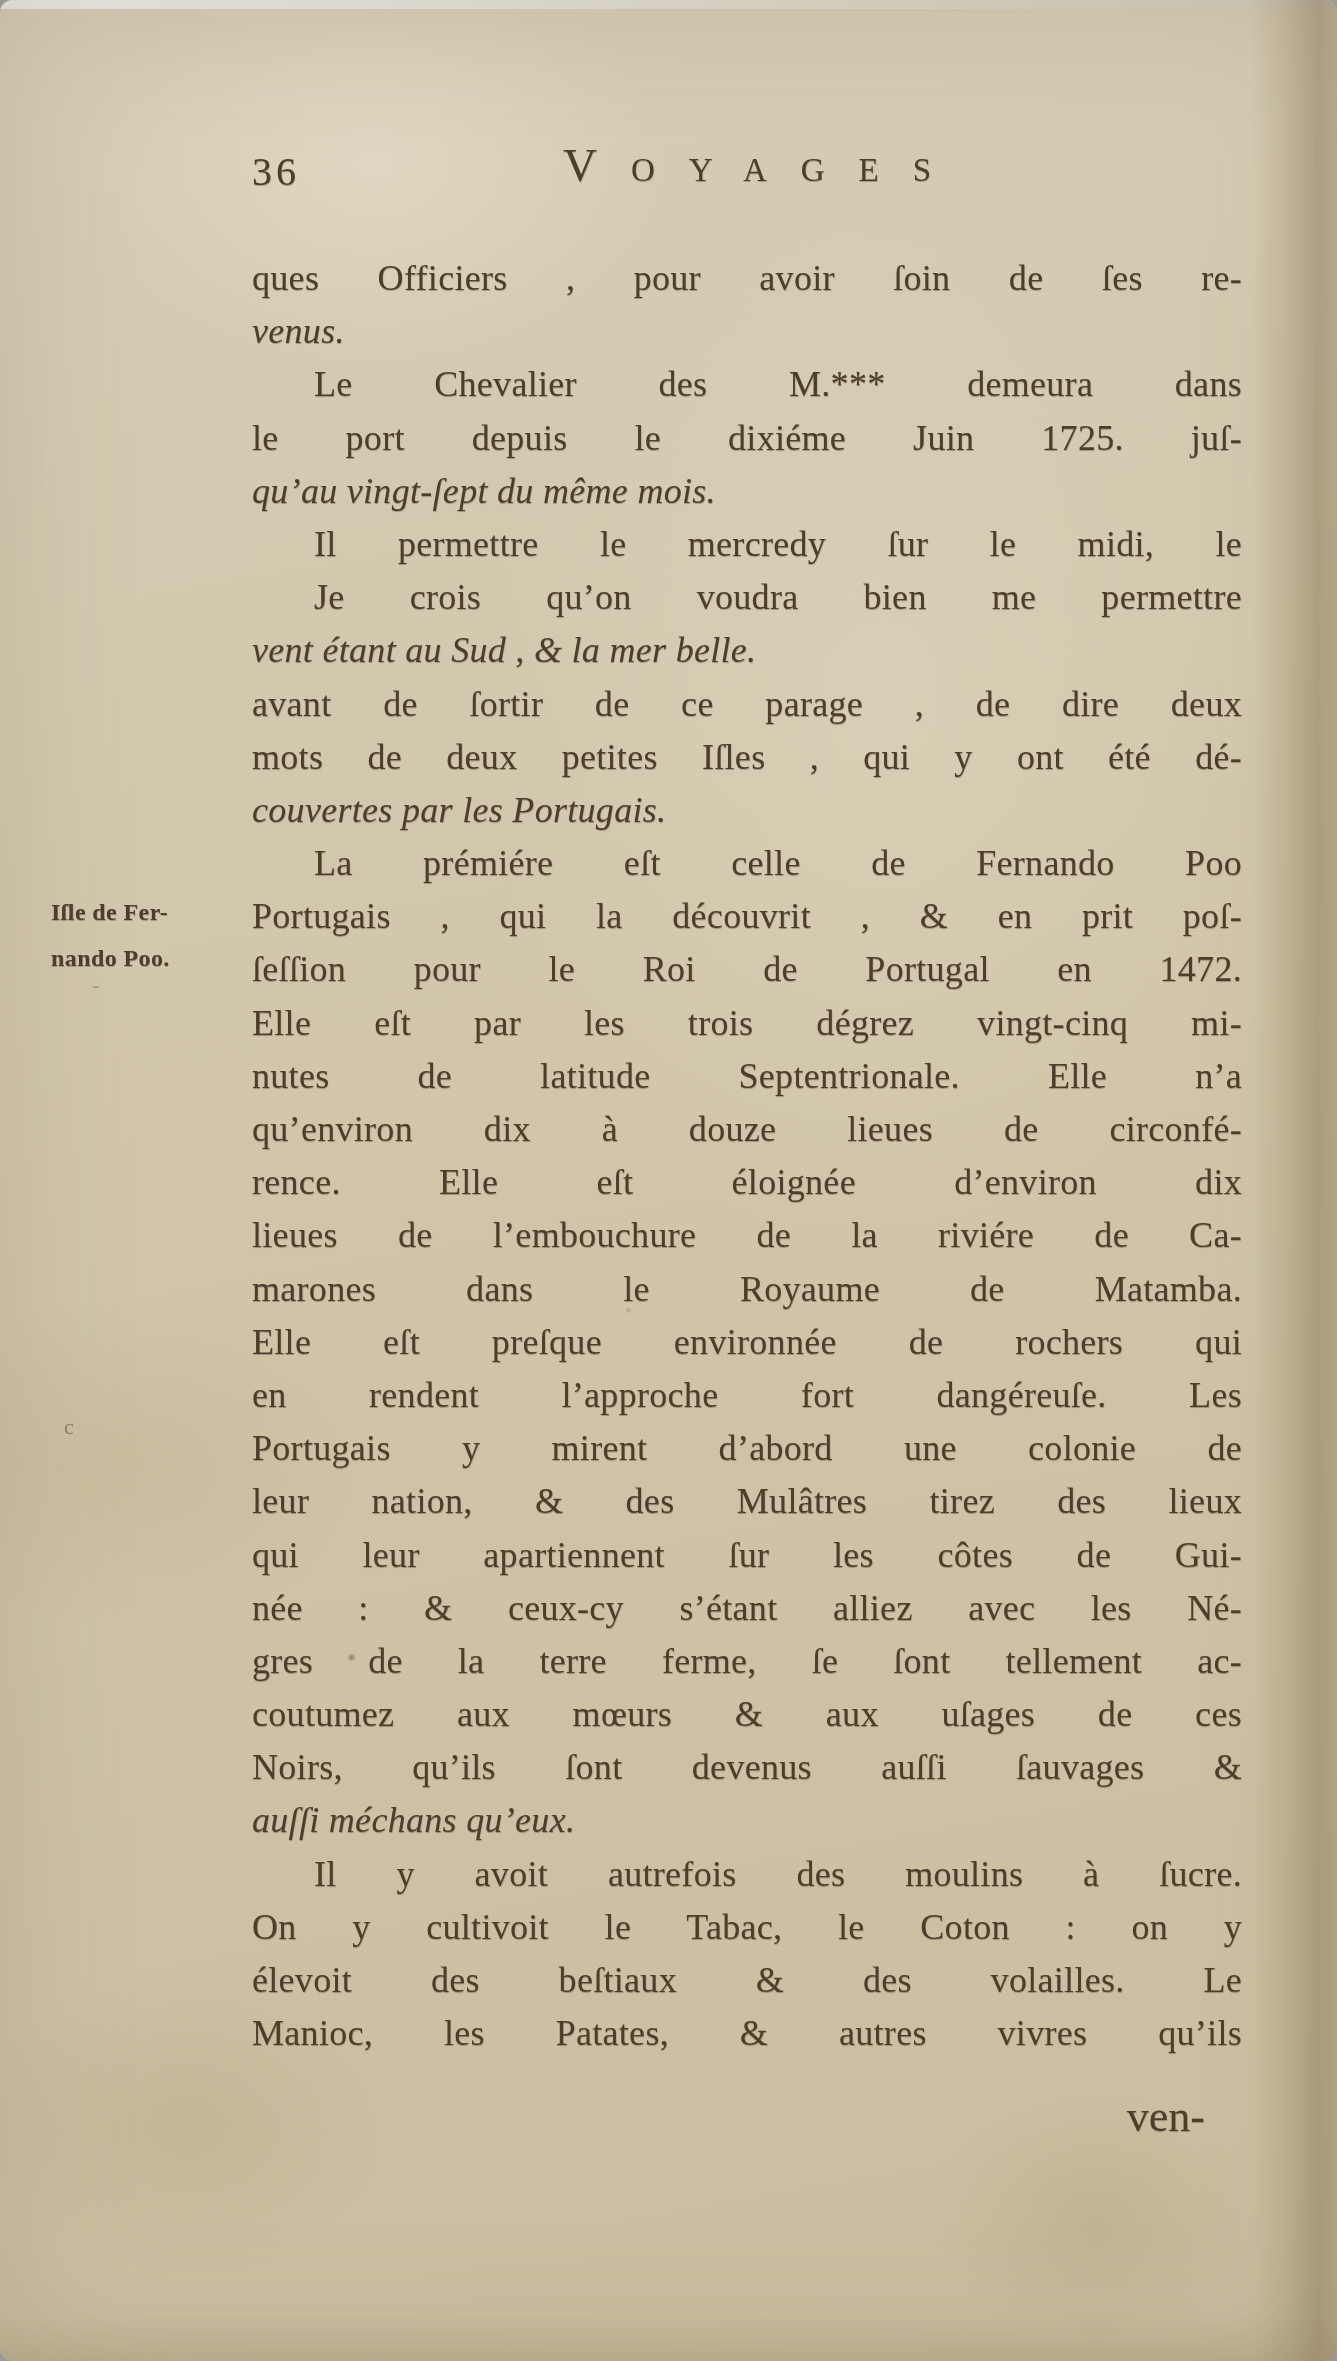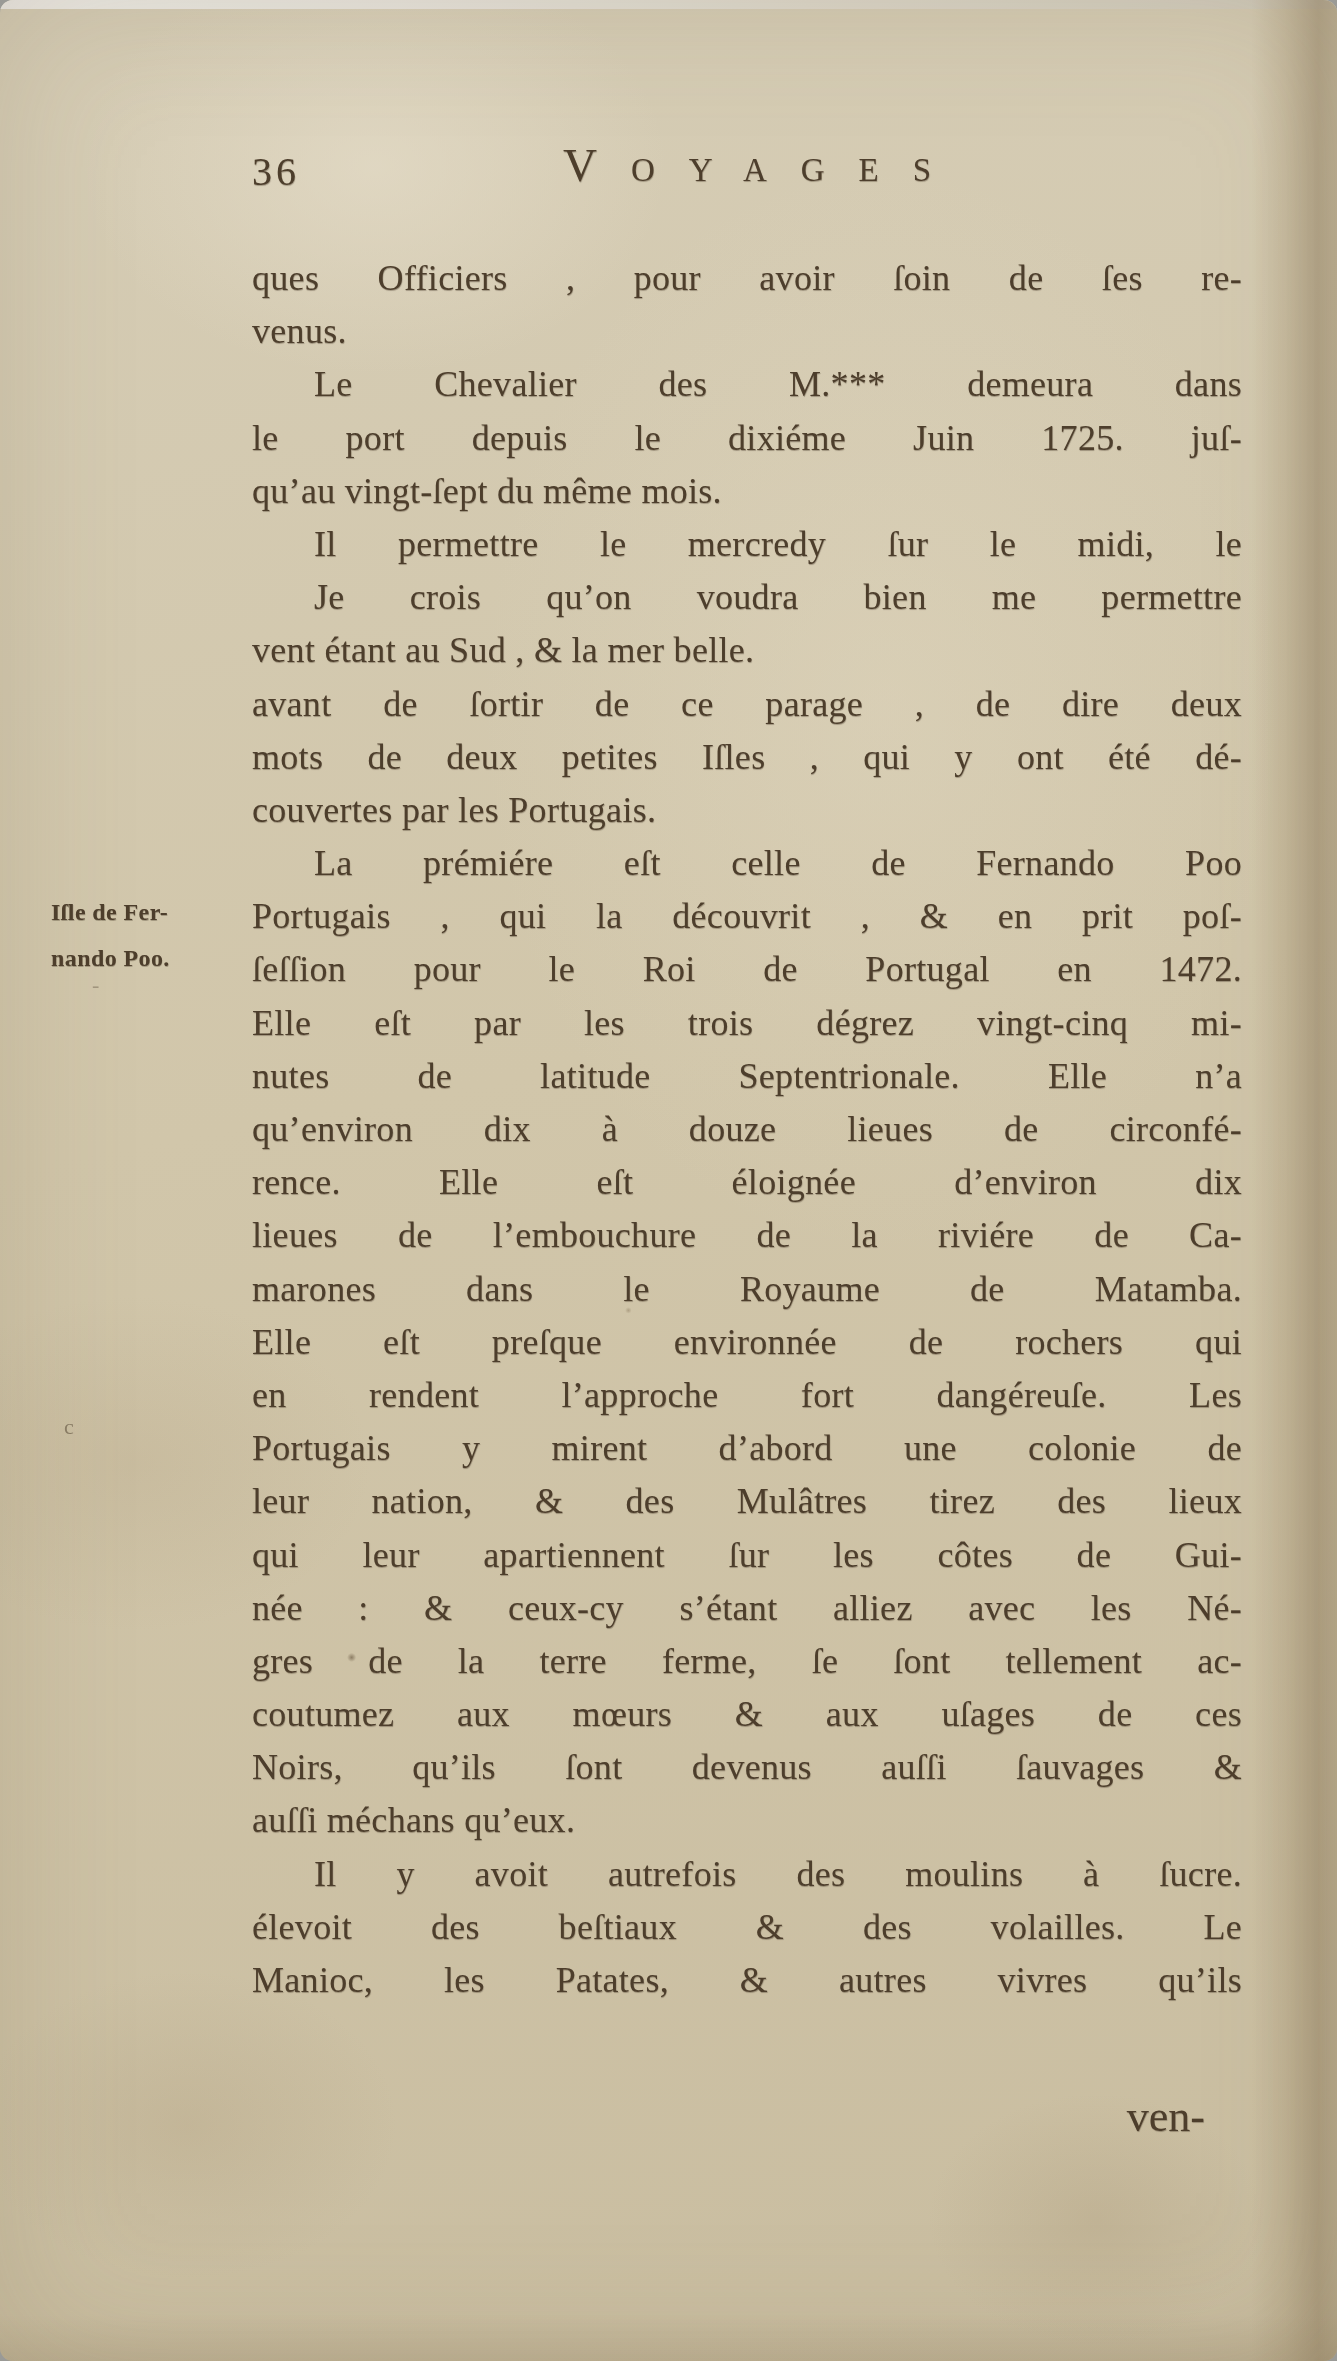--- a/index.html
+++ b/index.html
@@ -69,21 +69,21 @@
     position:absolute;left:252px;top:252px;width:990px;
   }
   .line{
     height:53.2px;line-height:53.2px;
     font-size:36px;
     letter-spacing:.3px;
     white-space:nowrap;
     text-align:justify;text-align-last:justify;text-justify:inter-word;
     text-shadow:.4px .6px .7px rgba(60,45,30,.34);
   }
-  .line.ragged{text-align-last:left;}
+  .line.ragged{text-align-last:left;font-style:italic;}
   .line.indent{text-indent:62px;}
 
   
   .margin-note{
     position:absolute;left:51px;top:889px;width:186px;
     font-size:24px;font-weight:700;line-height:46px;
     letter-spacing:.4px;
     text-shadow:.4px .5px .6px rgba(60,45,30,.3);
   }
 
@@ -143,20 +143,21 @@
       <div class="line">en rendent l’approche fort dangéreuſe. Les</div>
       <div class="line">Portugais y mirent d’abord une colonie de</div>
       <div class="line">leur nation, &amp; des Mulâtres tirez des lieux</div>
       <div class="line">qui leur apartiennent ſur les côtes de Gui-</div>
       <div class="line">née : &amp; ceux-cy s’étant alliez avec les Né-</div>
       <div class="line">gres de la terre ferme, ſe ſont tellement ac-</div>
       <div class="line">coutumez aux mœurs &amp; aux uſages de ces</div>
       <div class="line">Noirs, qu’ils ſont devenus auſſi ſauvages &amp;</div>
       <div class="line ragged">auſſi méchans qu’eux.</div>
       <div class="line indent">Il y avoit autrefois des moulins à ſucre.</div>
+      <div class="line">On y cultivoit le Tabac, le Coton : on y</div>
       <div class="line">élevoit des beſtiaux &amp; des volailles. Le</div>
       <div class="line">Manioc, les Patates, &amp; autres vivres qu’ils</div>
     </main>
 
   <div class="catchword">ven-</div>
 
   <span class="stray m0">c</span>
   <span class="stray m1">-</span>
 </div>
 

